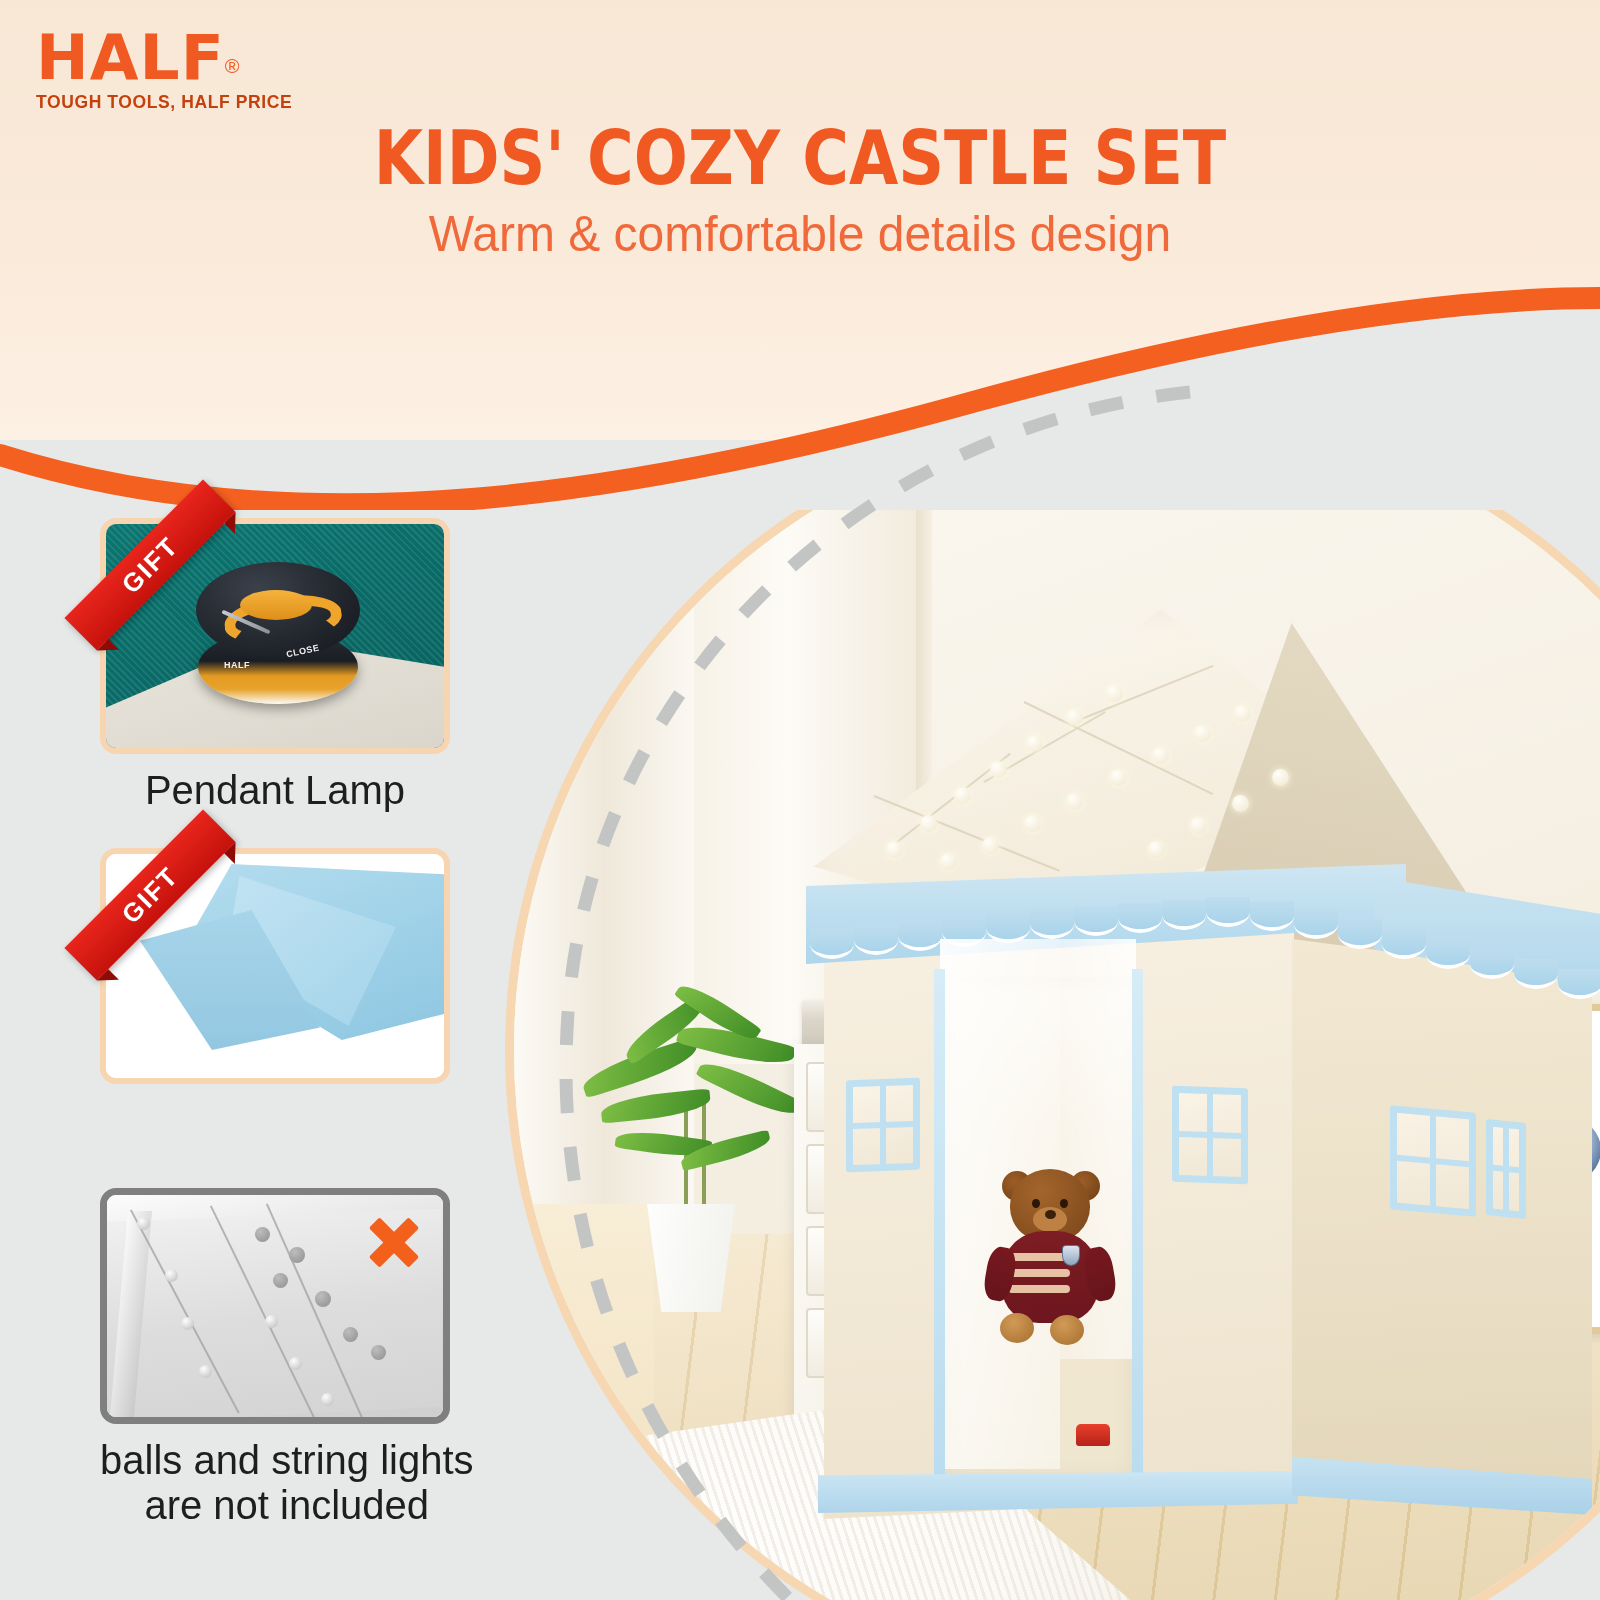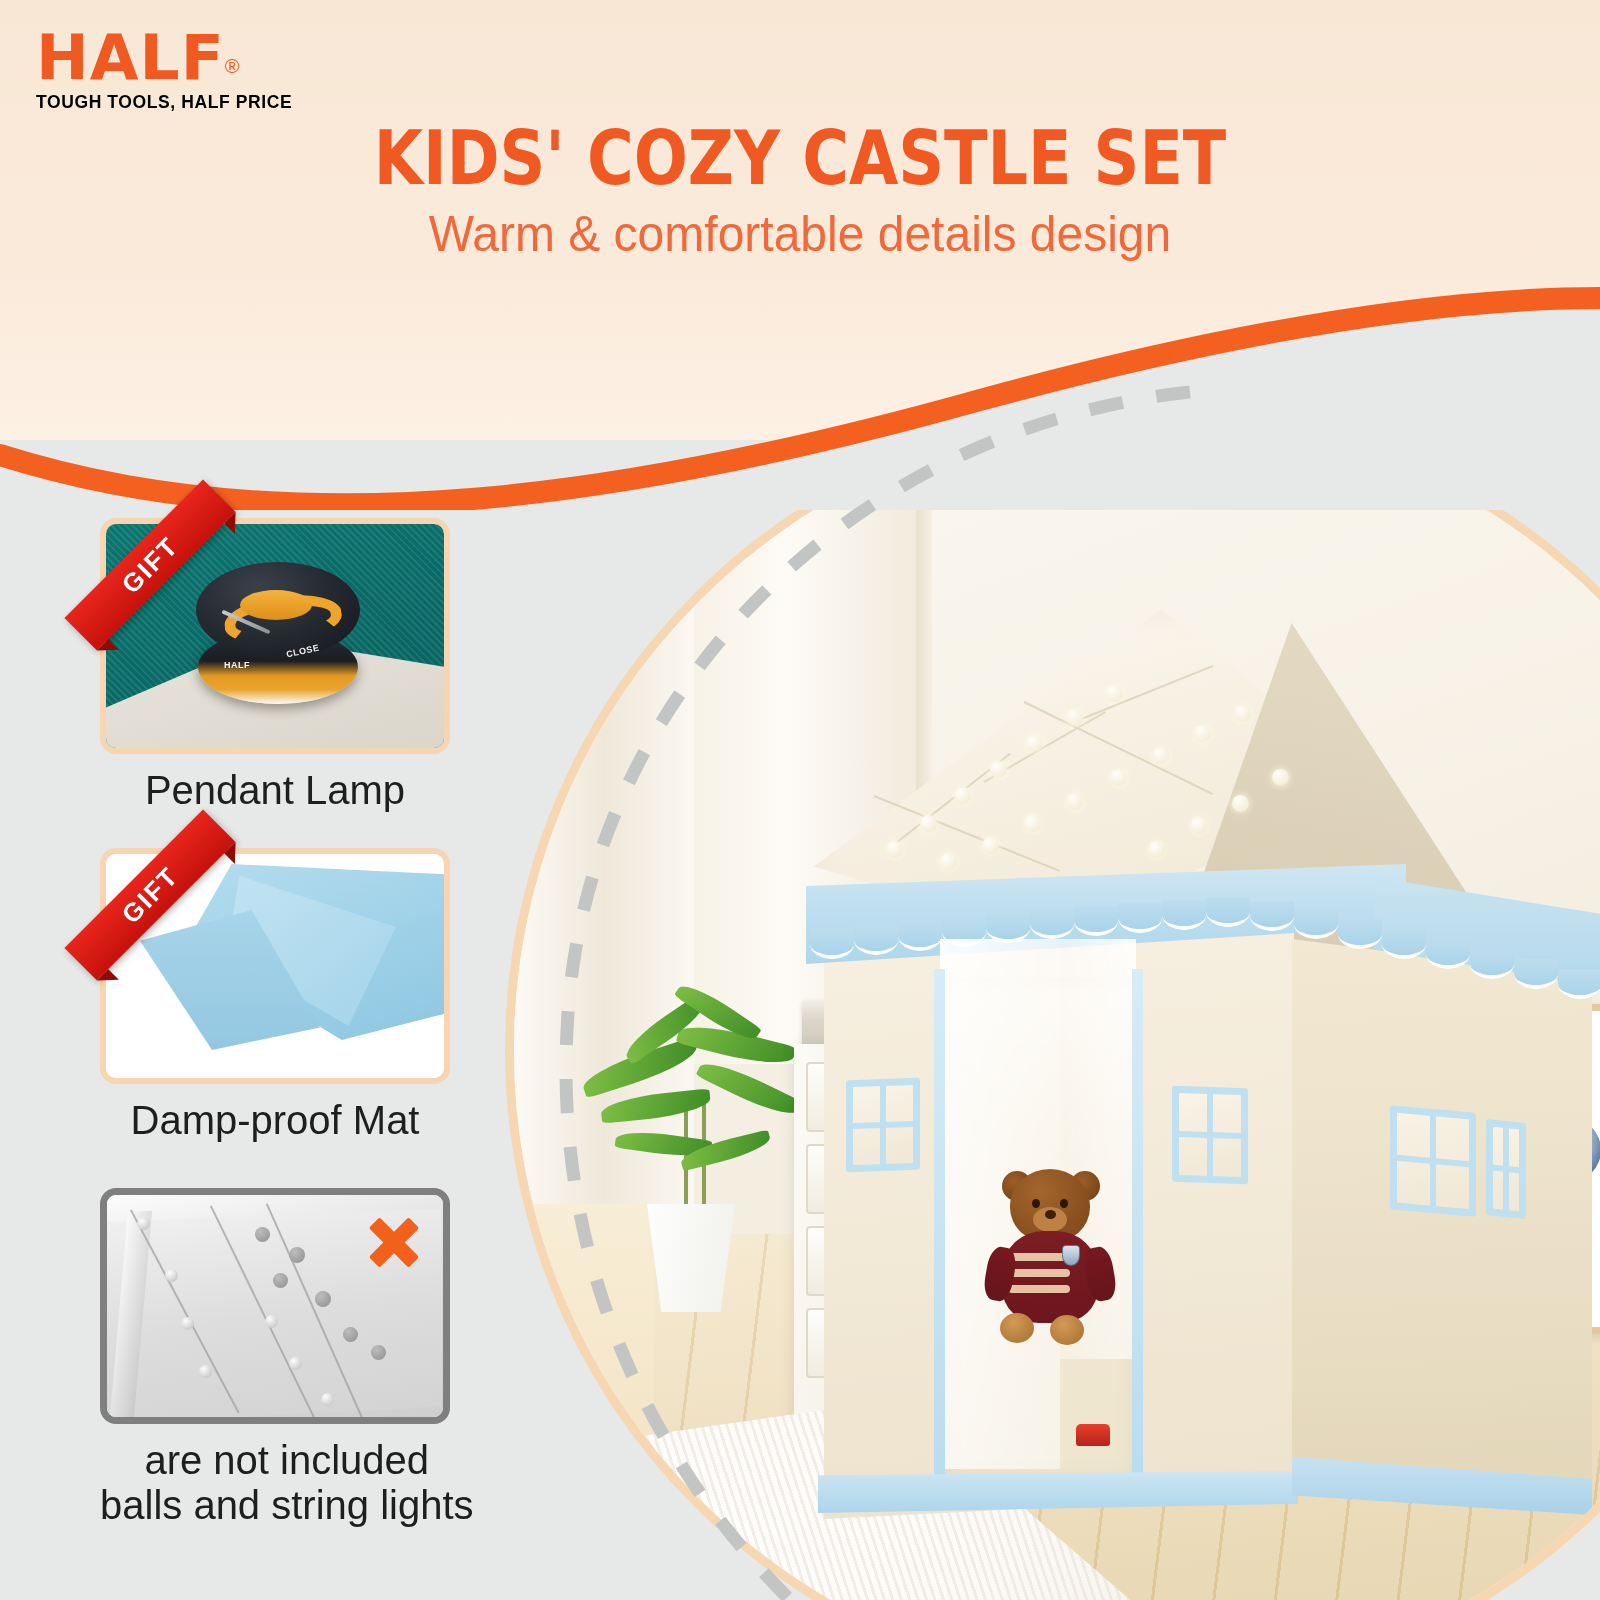--- a/index.html
+++ b/index.html
@@ -23,21 +23,21 @@
   .logo-main{
     font-size:63px; font-weight:bold; letter-spacing:1px;
     color:#F05A22; line-height:1; font-family:"DejaVu Sans", sans-serif;
     display:inline-block;
   }
   .logo-reg{
     font-size:20px; vertical-align:super; color:#F05A22;
     font-family:"Liberation Sans", sans-serif; font-weight:normal;
   }
   .logo-tag{
-    font-size:17.5px; font-weight:bold; color:#000000;
+    font-size:17.5px; font-weight:bold; color:#c2410c;
     letter-spacing:0.6px; margin-top:3px;
     font-family:"Liberation Sans", sans-serif;
   }
 
   .title-block{
     position:absolute; left:0; top:120px; width:1600px; text-align:center; z-index:12;
   }
   .main-title{
     font-size:74px; font-weight:bold; color:#F05A22;
     letter-spacing:0px; line-height:1.04;
@@ -668,21 +668,20 @@
   </div>
 
   <div class="card" style="left:100px; top:848px;">
     <div class="card-frame">
       <div class="mat-bg"></div>
       <div class="mat-a"></div>
       <div class="mat-c"></div>
       <div class="mat-b"></div>
     </div>
     <div class="ribbon">GIFT</div>
-    <div class="card-label">Damp-proof Mat</div>
   </div>
 
   <div class="card" style="left:100px; top:1188px;">
     <div class="card-frame gray">
       <div class="gray-art"></div>
       <div class="gray-panel"></div>
       <div class="gray-edge"></div>
       <div>
         <div class="gwire" style="left:24px; top:14px; width:230px; transform:rotate(62deg);"></div>
         <div class="gwire" style="left:104px; top:10px; width:235px; transform:rotate(64deg);"></div>
@@ -700,17 +699,17 @@
         <div class="gball dark" style="left:208px; top:96px; width:16px; height:16px;"></div>
         <div class="gball dark" style="left:236px; top:132px; width:15px; height:15px;"></div>
         <div class="gball dark" style="left:264px; top:150px; width:15px; height:15px;"></div>
       </div>
       <div class="xmark">
           <i></i>
           <i></i>
         </div>
     </div>
     <div class="card-label">
+      <div>balls and string lights</div>
       <div>are not included</div>
-      <div>balls and string lights</div>
     </div>
   </div>
 </div>
 
 </body></html>

